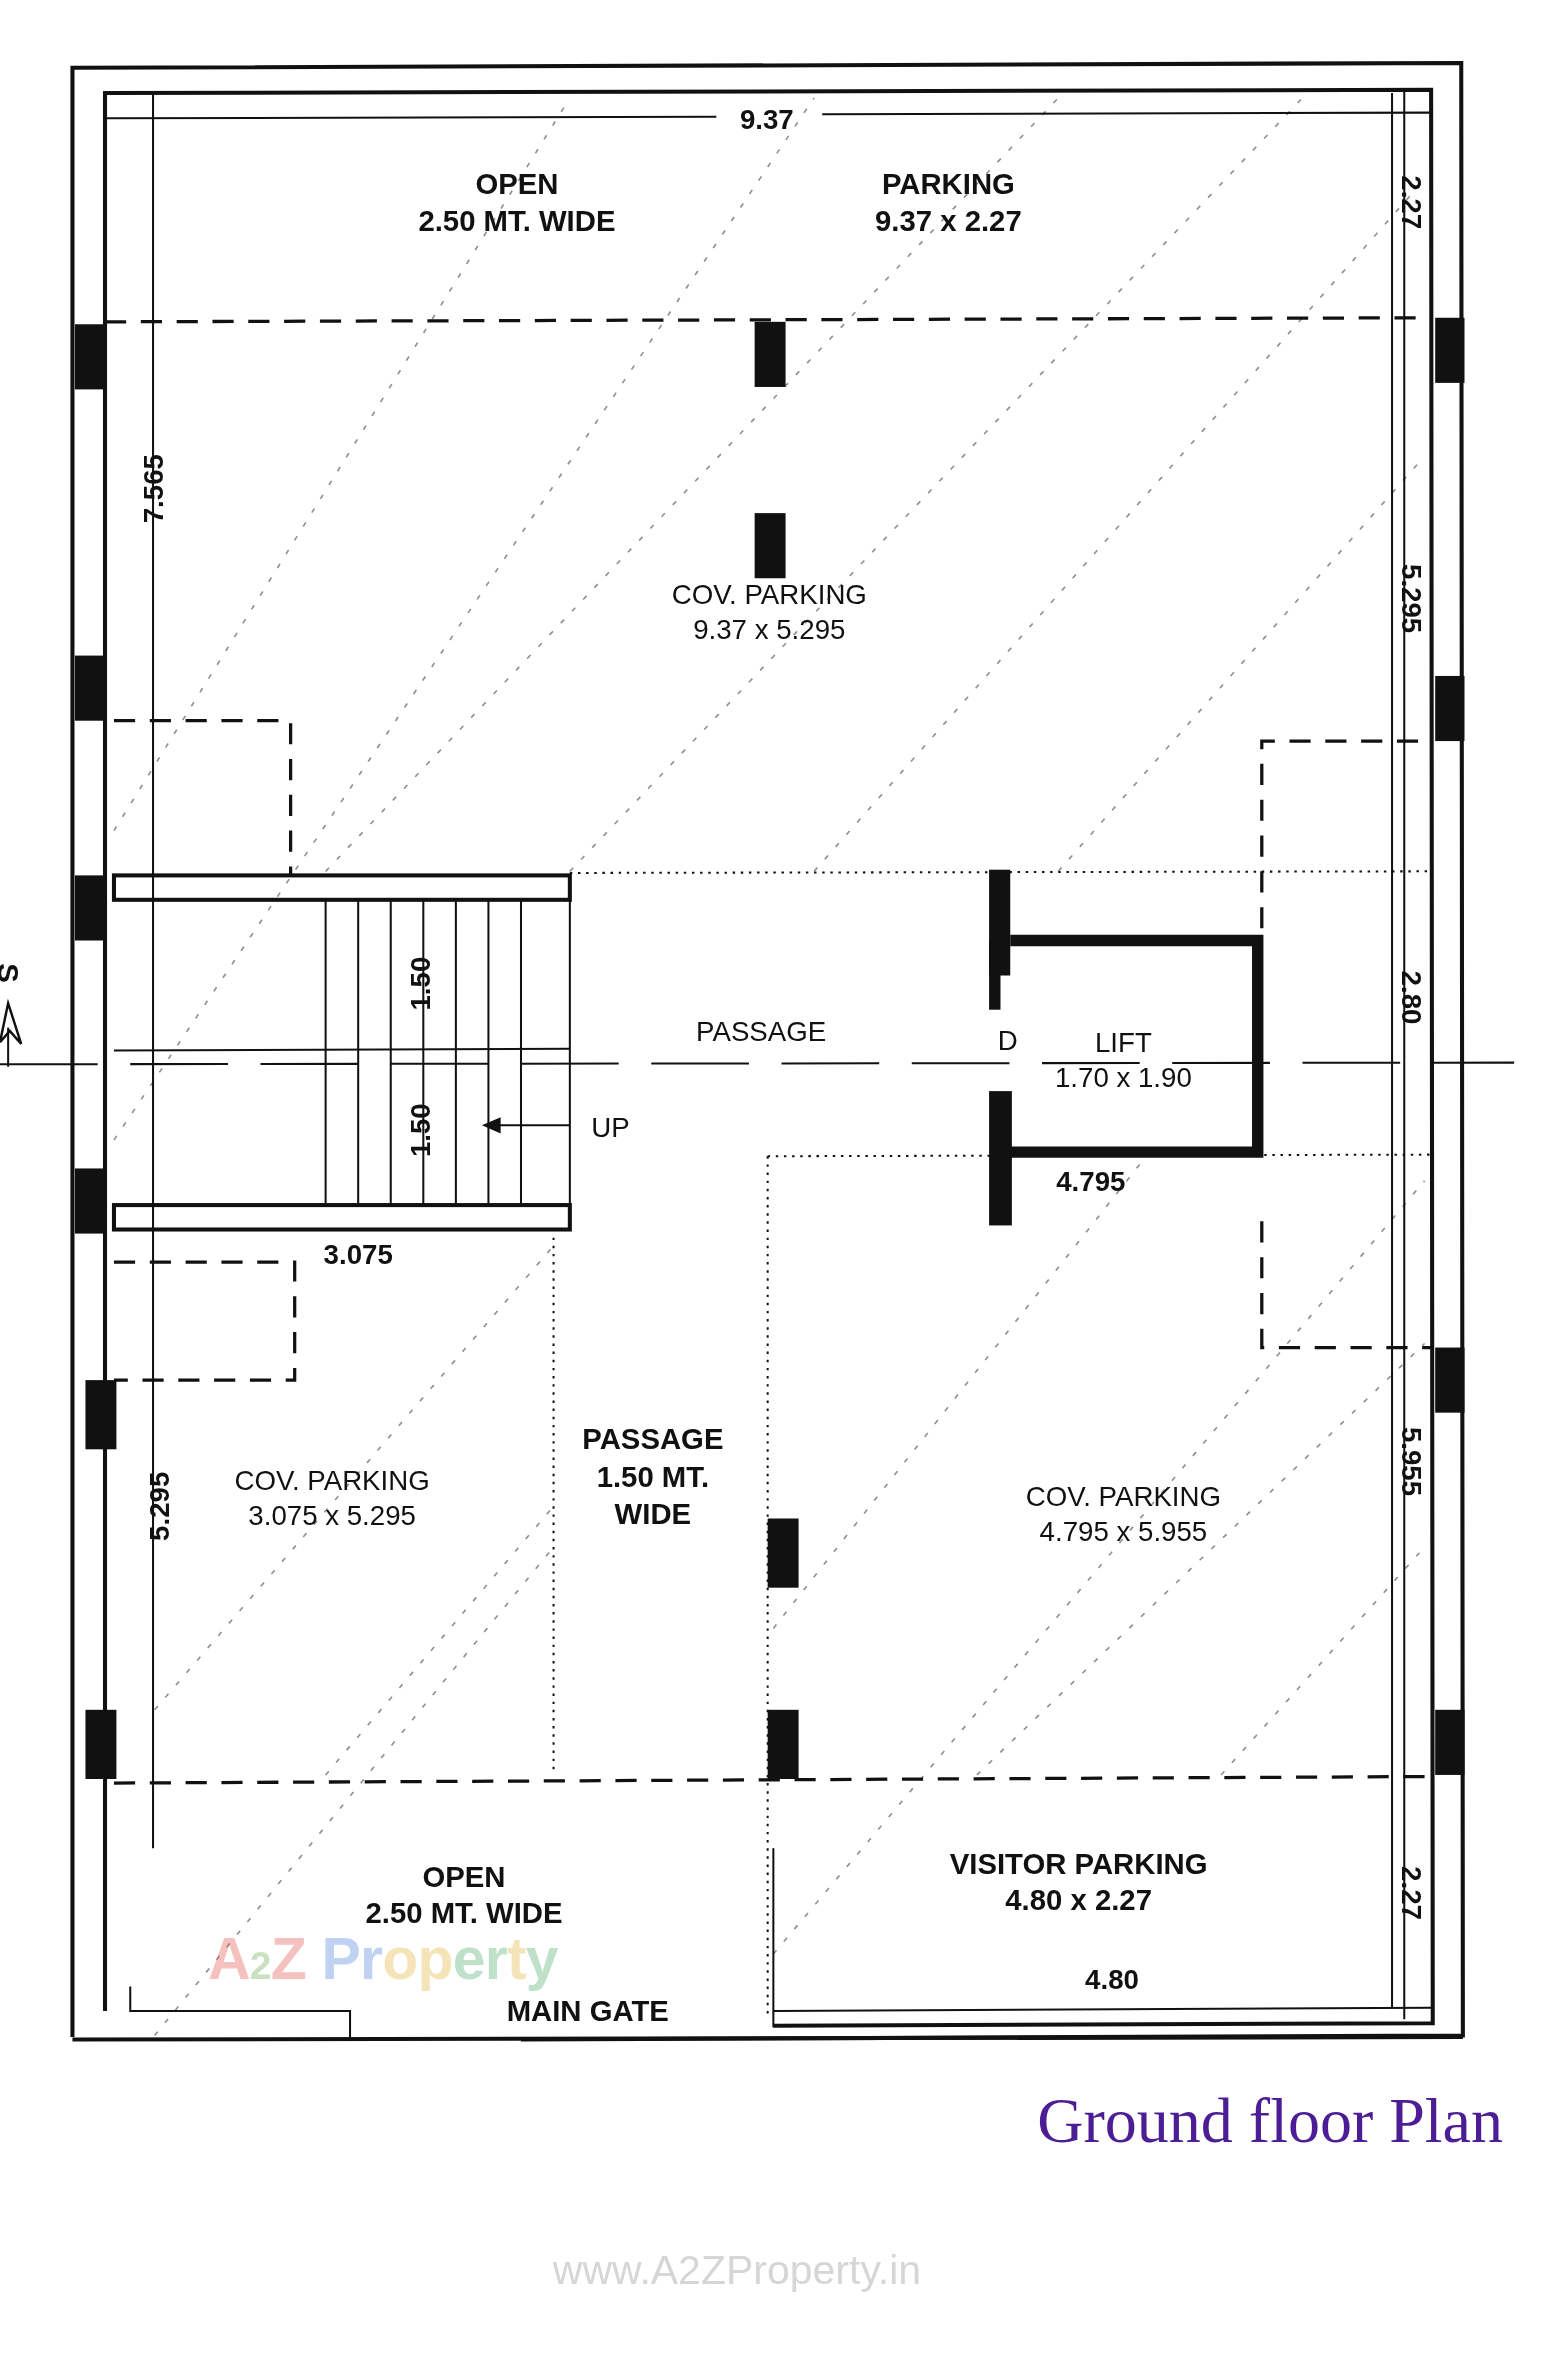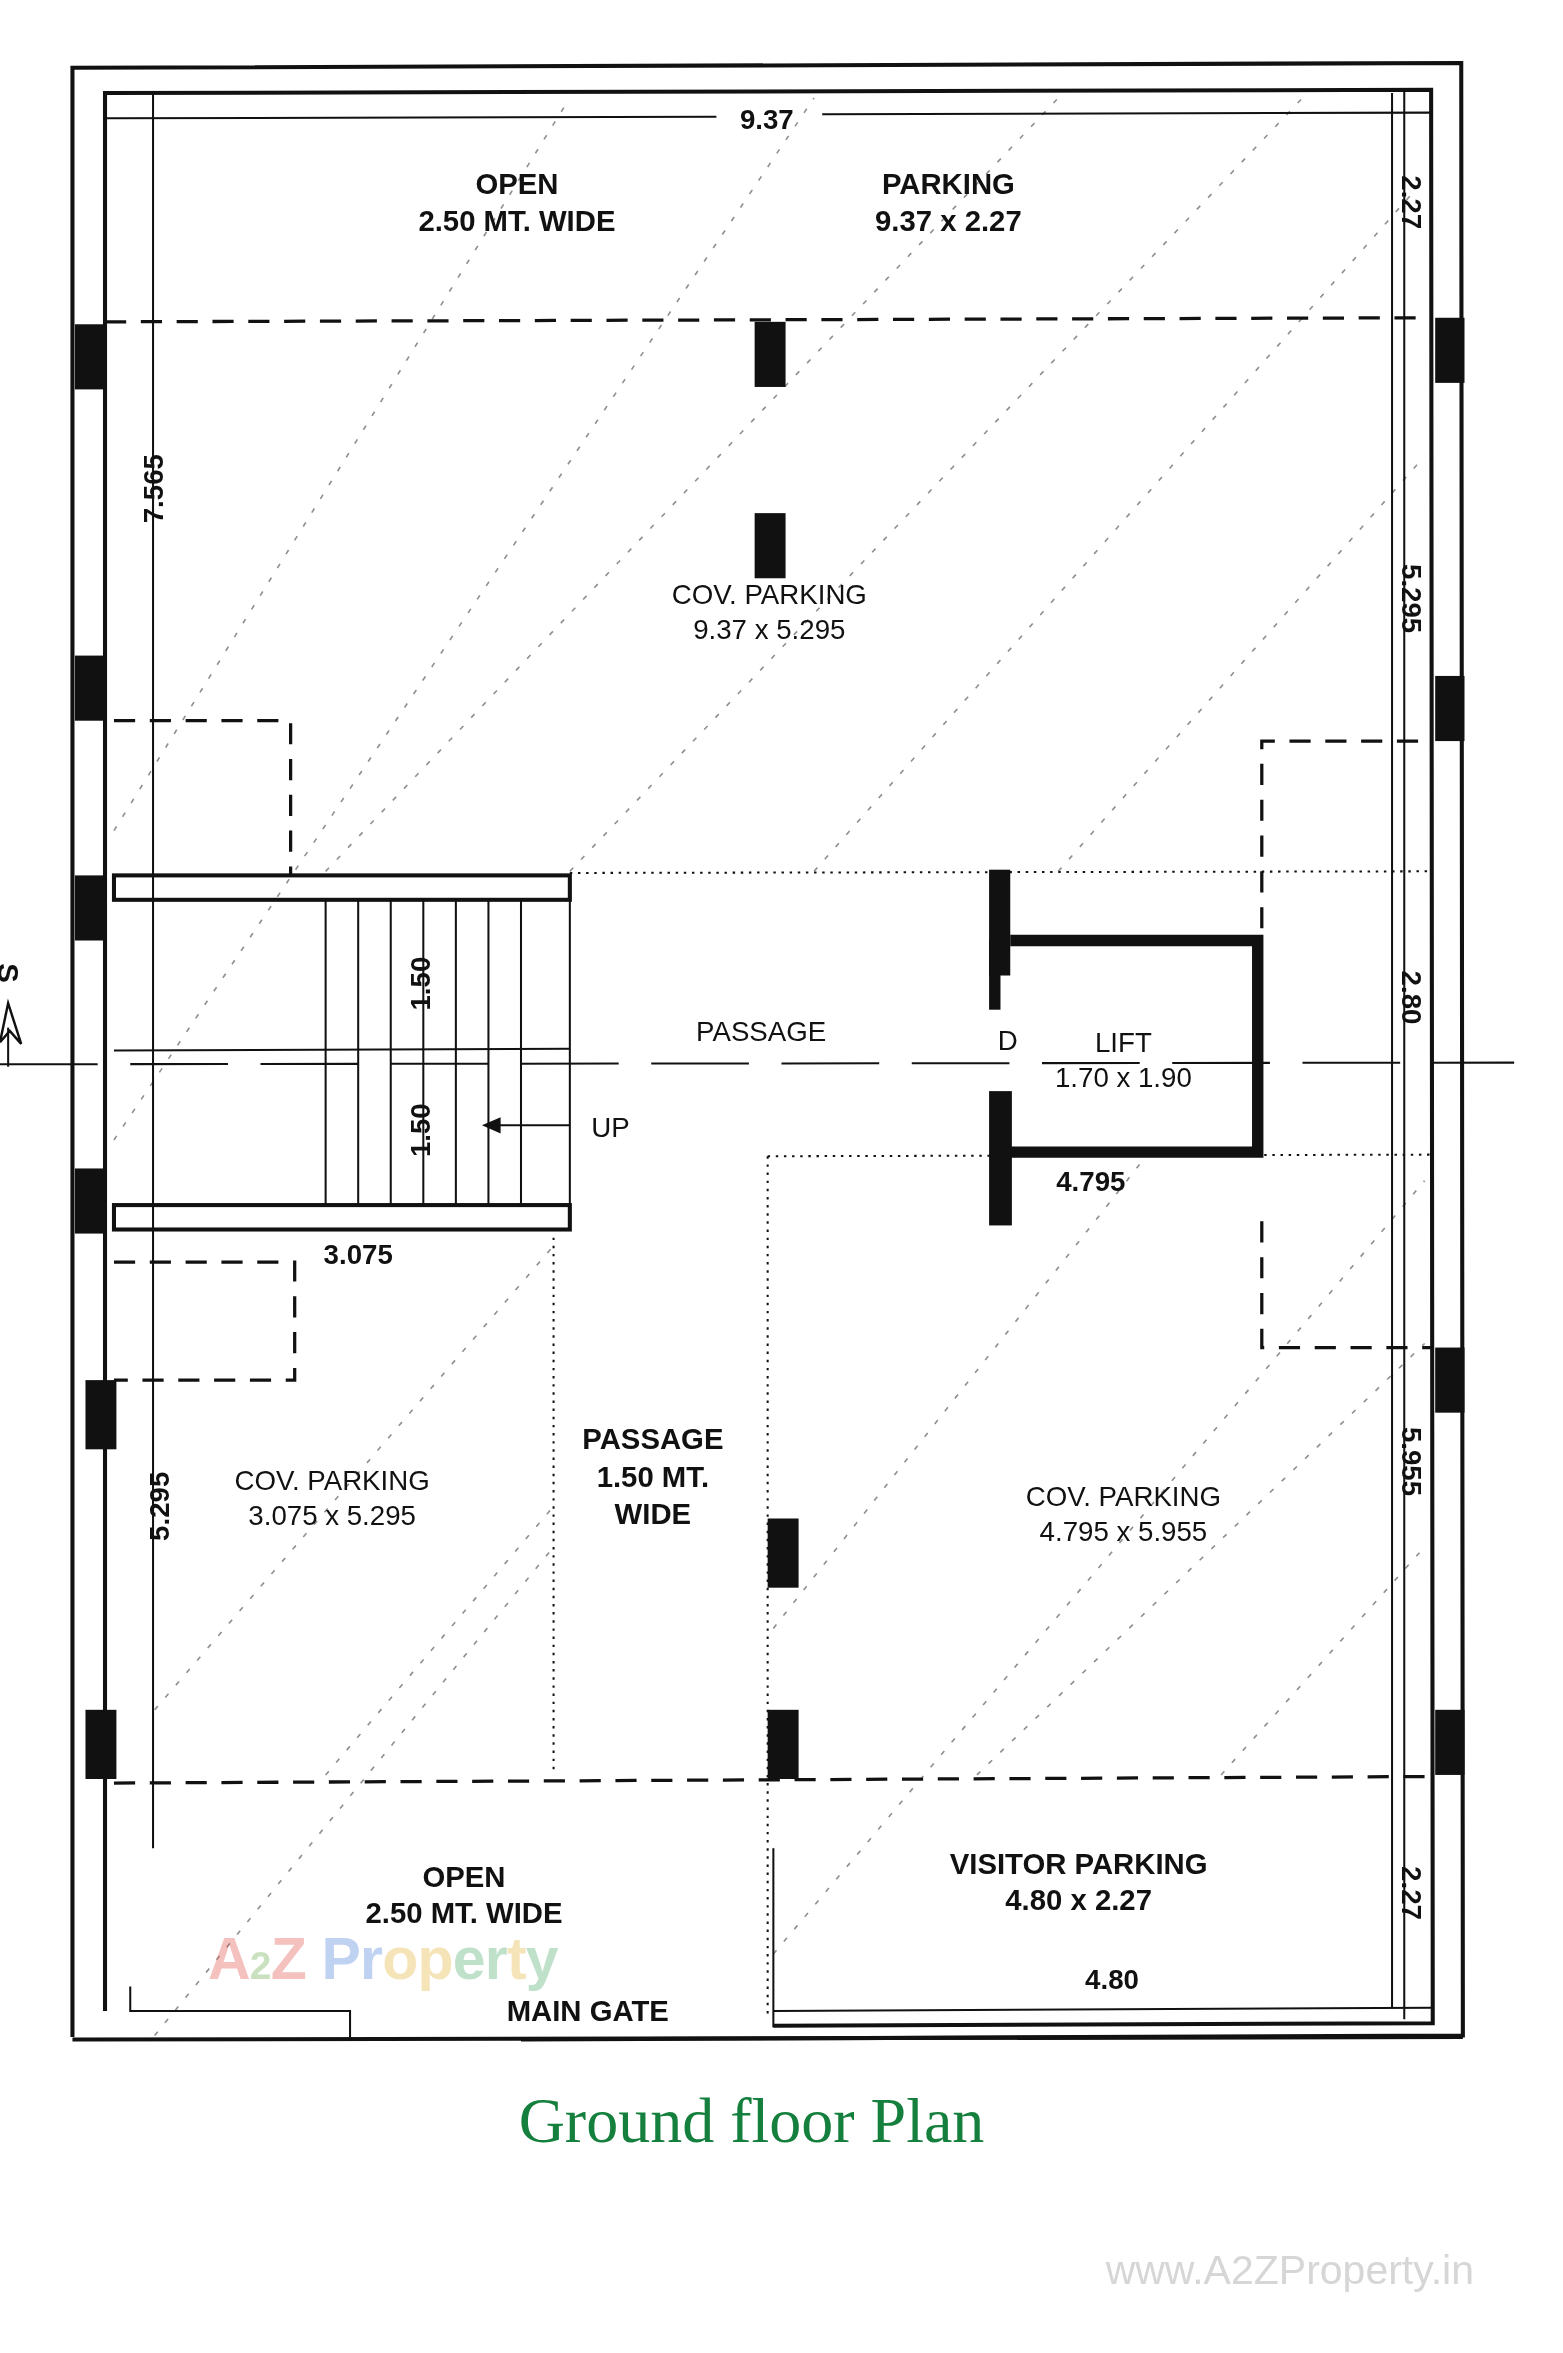--- a/index.html
+++ b/index.html
@@ -7,22 +7,22 @@
   #plan { position: absolute; left: 0; top: 0; width: 1563px; height: 2354px; }
   .lbl { font-family: "Liberation Sans", "DejaVu Sans", sans-serif; font-weight: bold; fill: #111; font-size: 36px; text-anchor: middle; }
   .lbl-reg { font-family: "Liberation Sans", "DejaVu Sans", sans-serif; fill: #111; font-size: 34px; text-anchor: middle; }
   .dim { font-family: "Liberation Sans", "DejaVu Sans", sans-serif; font-weight: bold; fill: #111; font-size: 34px; text-anchor: middle; }
   .wall { stroke: #111; stroke-width: 5; fill: none; }
   .thin { stroke: #111; stroke-width: 2.5; fill: none; }
   .dash { stroke: #111; stroke-width: 4; fill: none; stroke-dasharray: 26 18; }
   .dot { stroke: #111; stroke-width: 2.5; fill: none; stroke-dasharray: 3 7; }
   .hatch { stroke: #444; stroke-width: 2; fill: none; stroke-dasharray: 6 14; opacity: 0.6; }
   .col { fill: #111; }
-  .title { position: absolute; left: 0; width: 1503px; top: 2084px; text-align: center; font-family: "Liberation Serif", "DejaVu Serif", serif; font-size: 64px; color: #15803d; }
-  .site-wm { position: absolute; left: 0; width: 1474px; top: 2247px; text-align: right; font-family: "Liberation Sans", "DejaVu Sans", sans-serif; font-size: 41px; color: #d6d6d6; }
+  .title { position: absolute; left: 0; width: 1503px; top: 2084px; text-align: right; font-family: "Liberation Serif", "DejaVu Serif", serif; font-size: 64px; color: #4c1d95; }
+  .site-wm { position: absolute; left: 0; width: 1474px; top: 2247px; text-align: center; font-family: "Liberation Sans", "DejaVu Sans", sans-serif; font-size: 41px; color: #d6d6d6; }
   .logo-wm { position: absolute; left: 208px; top: 1925px; font-family: "Liberation Sans", "DejaVu Sans", sans-serif; font-weight: bold; font-size: 59px; opacity: 0.35; letter-spacing: -0.8px; }
 </style>
 </head>
 <body>
 
 <svg id="plan" viewBox="0 0 1920 2891" xmlns="http://www.w3.org/2000/svg">
 
   <g>
     <line class="hatch" x1="140" y1="1020" x2="700" y2="120"></line>
     <line class="hatch" x1="140" y1="1400" x2="1000" y2="120"></line>

